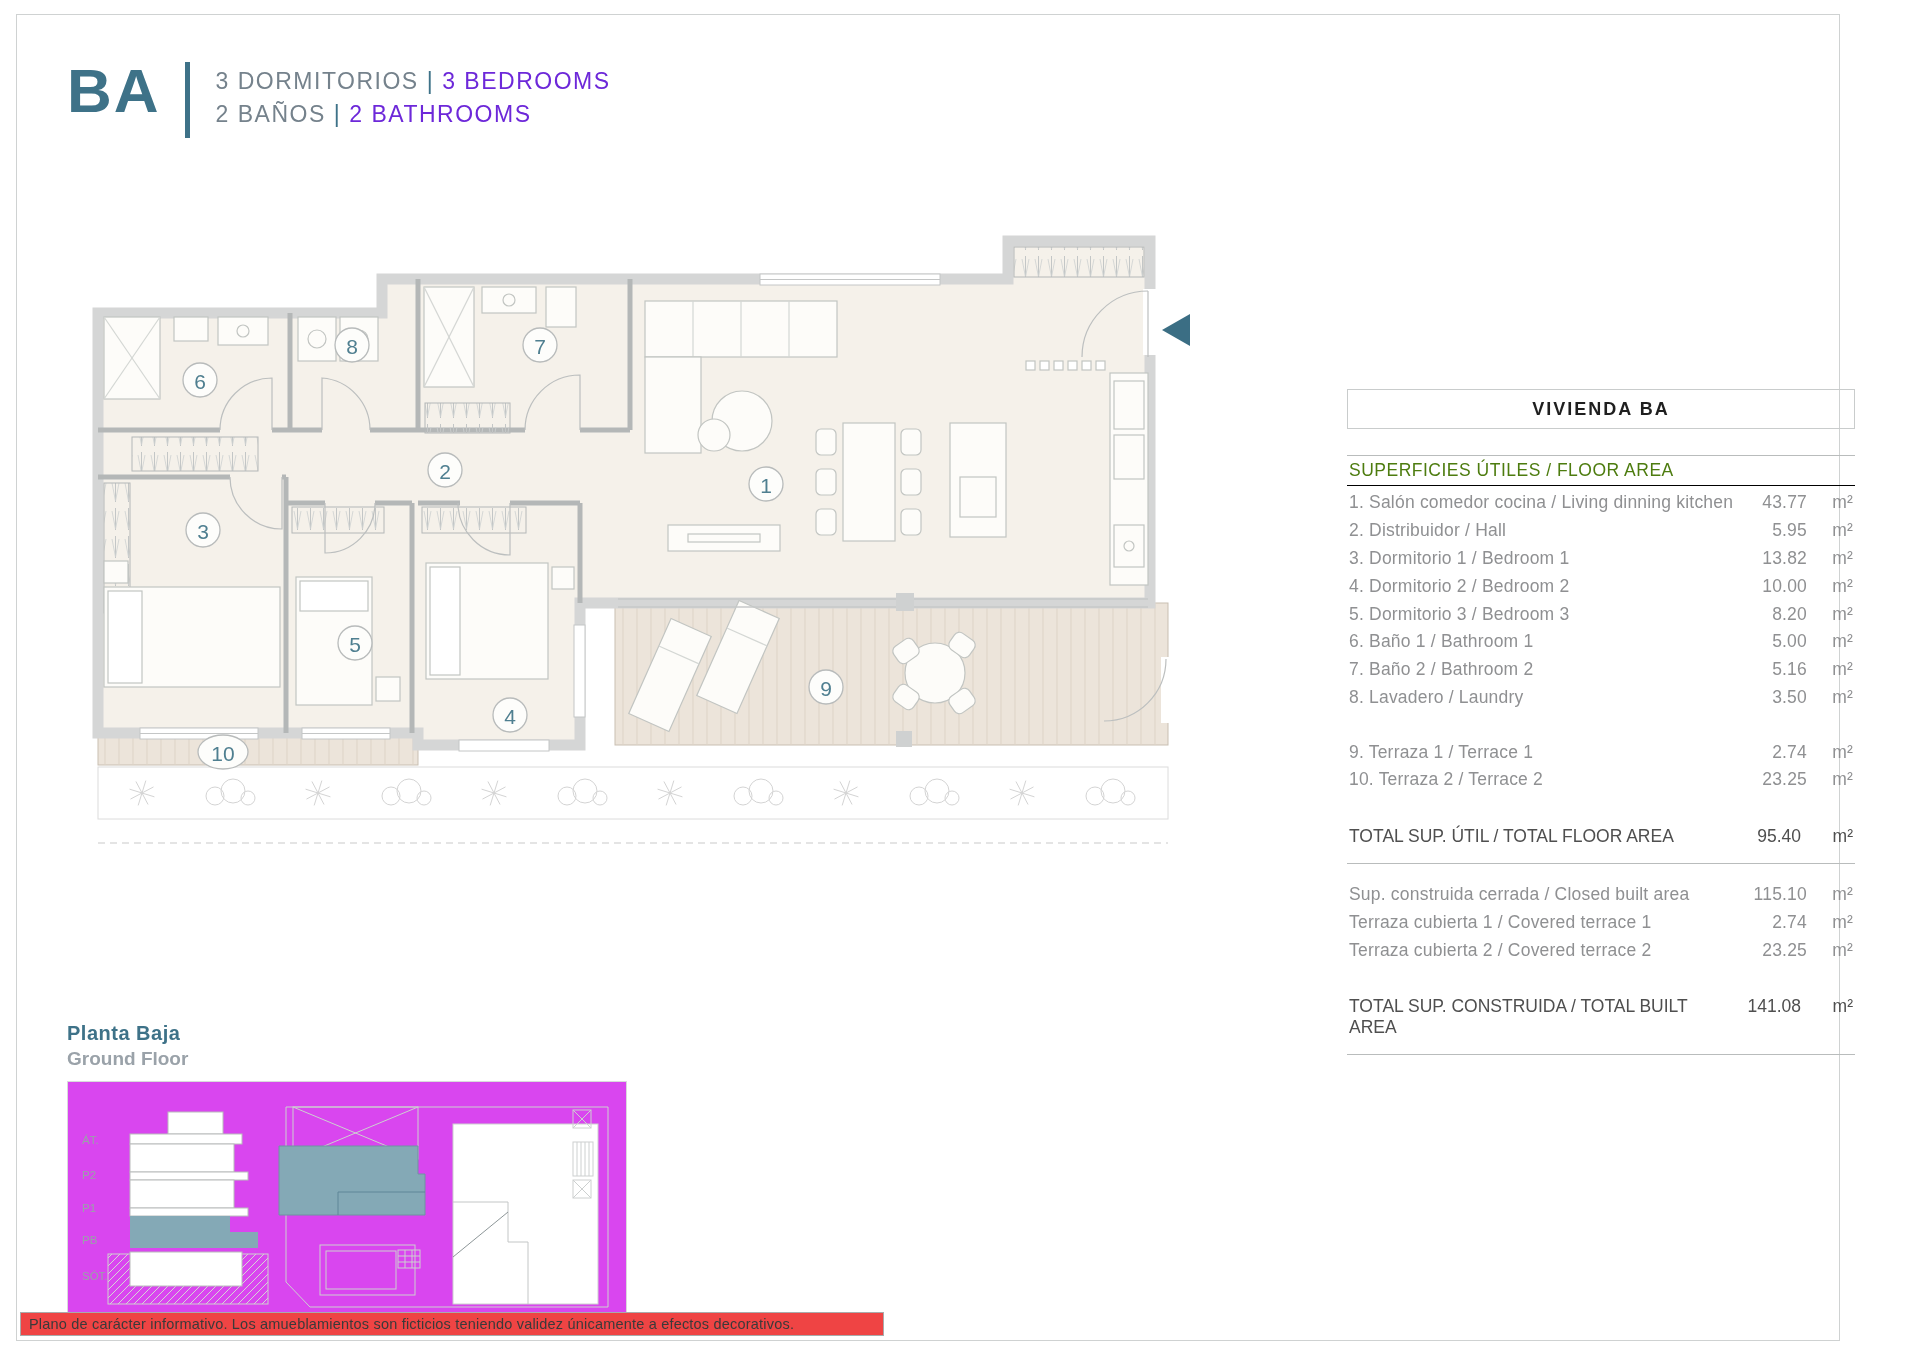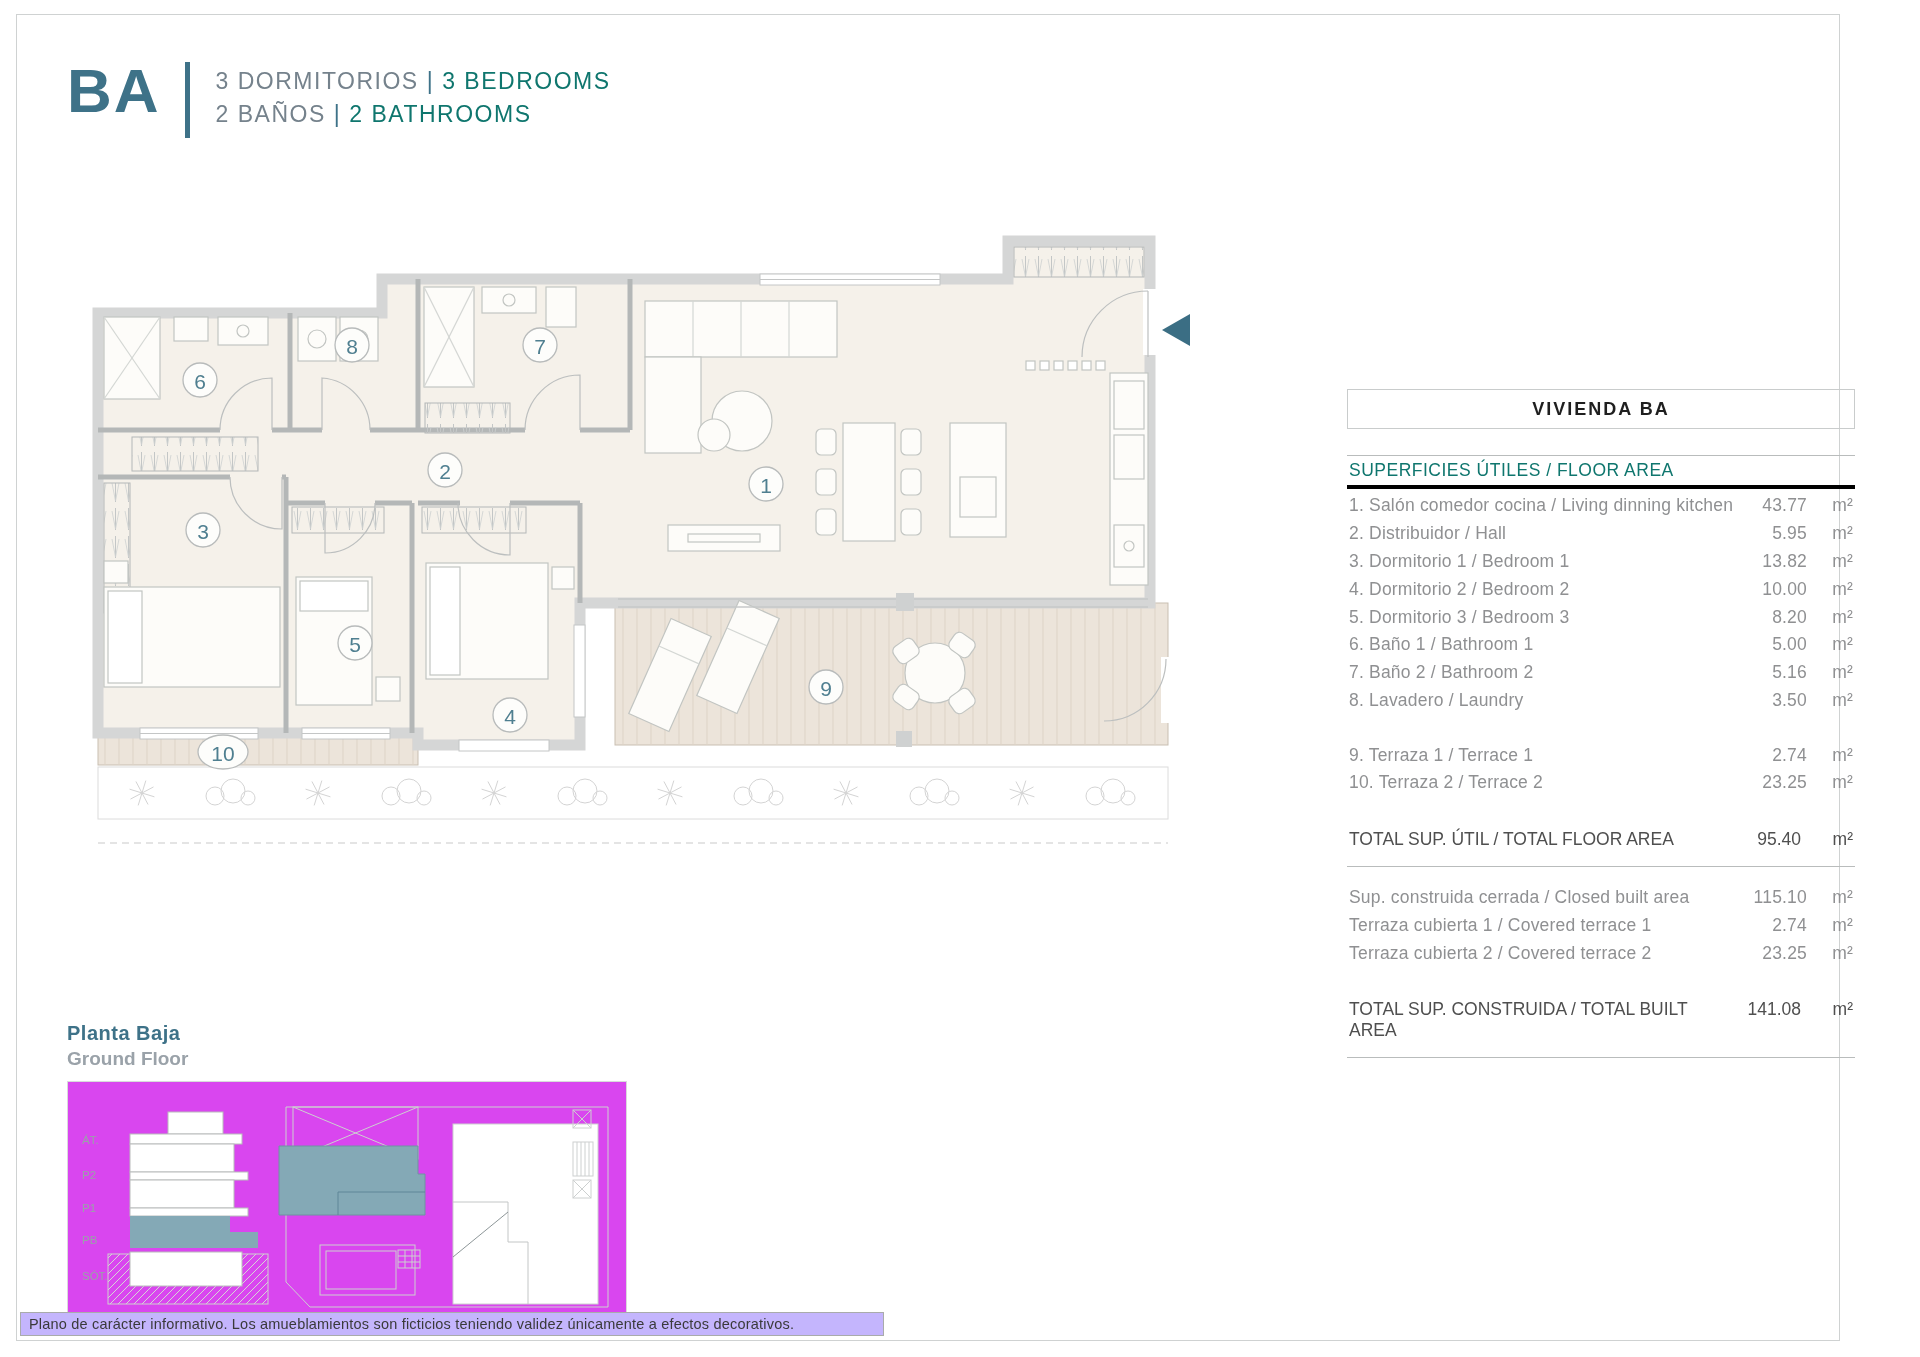--- a/index.html
+++ b/index.html
@@ -6,46 +6,46 @@
   .page{position:relative;width:1856px;height:1357px;background:#ffffff;
         font-family:"Liberation Sans", sans-serif;overflow:hidden;}
   .page-border{position:absolute;left:16px;top:14px;right:16px;bottom:16px;
         border:1px solid #cfd2d2;pointer-events:none;}
   
   .hdr{position:absolute;left:67px;top:62px;display:flex;align-items:flex-start;}
   .ba-code{font-size:62px;line-height:0.95;font-weight:700;color:#3e7288;letter-spacing:2px;}
   .hdr-bar{width:5px;height:76px;background:#3e7288;margin:0 26px 0 24px;}
   .hdr-sub{padding-top:6px;font-size:23px;letter-spacing:1.5px;}
   .hdr-line{margin-bottom:6px;white-space:nowrap;}
-  .es{color:#75828c;} .pipe{color:#3e7288;padding:0 8px;} .en{color:#0f766e;margin-top:18px;}
+  .es{color:#75828c;} .pipe{color:#3e7288;padding:0 8px;} .en{color:#6d28d9;margin-top:18px;}
   
   .panel{position:absolute;left:1347px;top:389px;width:508px;font-size:17.5px;color:#8f9092;}
   .panel-title{border:1px solid #c9cccc;height:38px;line-height:38px;text-align:center;
         font-weight:700;font-size:18px;color:#1f1f1f;letter-spacing:2px;}
   .sec{margin-top:26px;}
-  .sec-head{border-top:1px solid #b9bcbc;border-bottom:4px solid #000000;
-        padding:4px 2px;color:#0f766e;letter-spacing:0.5px;}
+  .sec-head{border-top:1px solid #b9bcbc;border-bottom:1px solid #000000;
+        padding:4px 2px;color:#4d7c0f;letter-spacing:0.5px;}
   .rows{padding-top:3px;}
   .row{display:flex;padding:3.4px 2px;letter-spacing:0.2px;}
   .row .lbl{flex:1;}
   .row .val{width:66px;text-align:right;}
   .row .unitc{width:46px;text-align:right;}
   .spacer{height:24px;}
   .total-row{display:flex;color:#4f4f4f;margin-top:30px;padding:2px;gap:6px;}
   .total-row .lbl{flex:1;} .total-row .val{width:66px;text-align:right;}
   .total-row .unitc{width:46px;text-align:right;}
   .hairline{border-bottom:1px solid #b9bcbc;margin-top:14px;}
   
   .floor-label{position:absolute;left:67px;top:1022px;font-weight:bold;}
   .floor-es{font-size:20px;color:#3e7288;letter-spacing:0.5px;}
   .floor-en{font-size:19px;color:#9aa2a9;margin-top:3px;}
   .minibox{position:absolute;left:67px;top:1081px;width:558px;height:235px;
         border:1px solid #d9dbdb;background:#d946ef;}
   .disclaimer{position:absolute;left:20px;top:1312px;width:846px;border:1px solid #a9abab;
-        background:#c4b5fd;font-size:14.5px;color:#3a3a3a;padding:3px 8px;letter-spacing:0.2px;}
+        background:#ef4444;font-size:14.5px;color:#3a3a3a;padding:3px 8px;letter-spacing:0.2px;}
   .plan-wrap{position:absolute;left:70px;top:225px;width:1120px;height:630px;}
   svg text{font-family:"Liberation Sans", sans-serif;}
 </style>
 </head>
 <body>
 
 <div class="page">
   <div class="page-border"></div>
 
   <div class="hdr">

